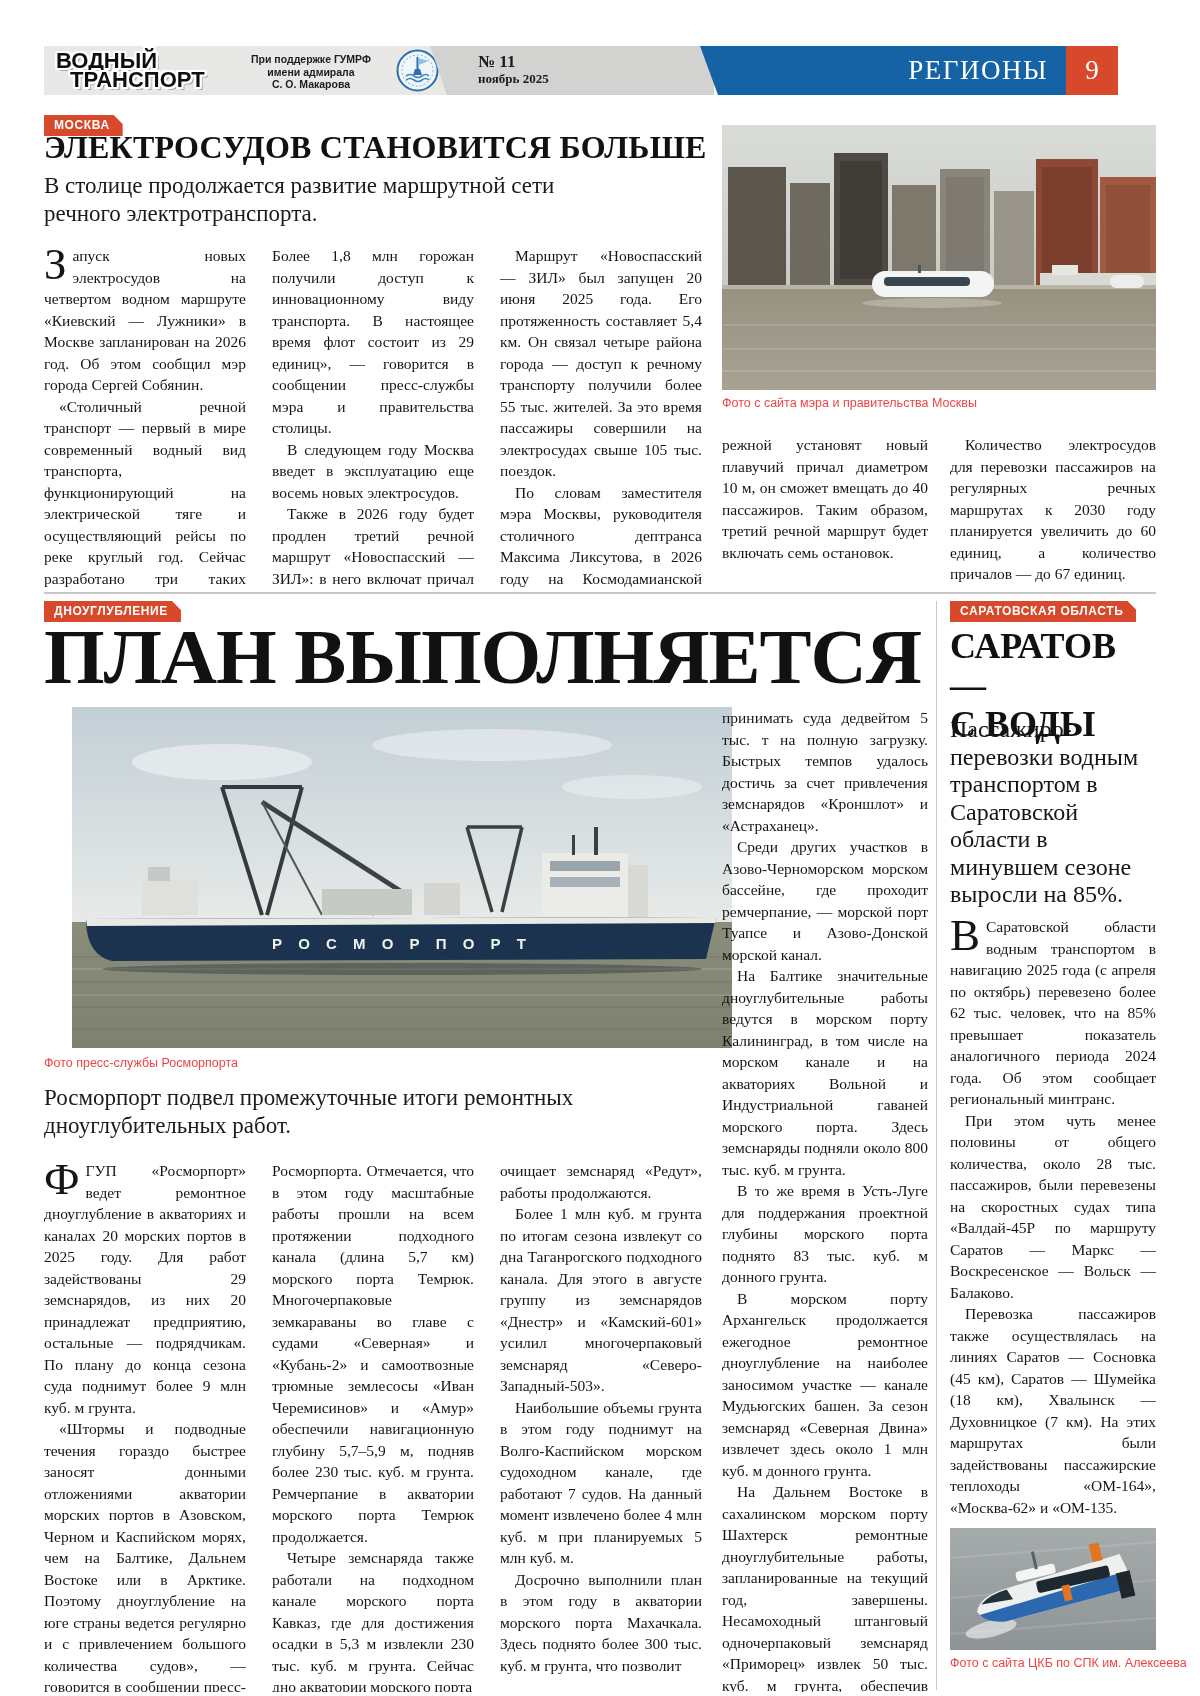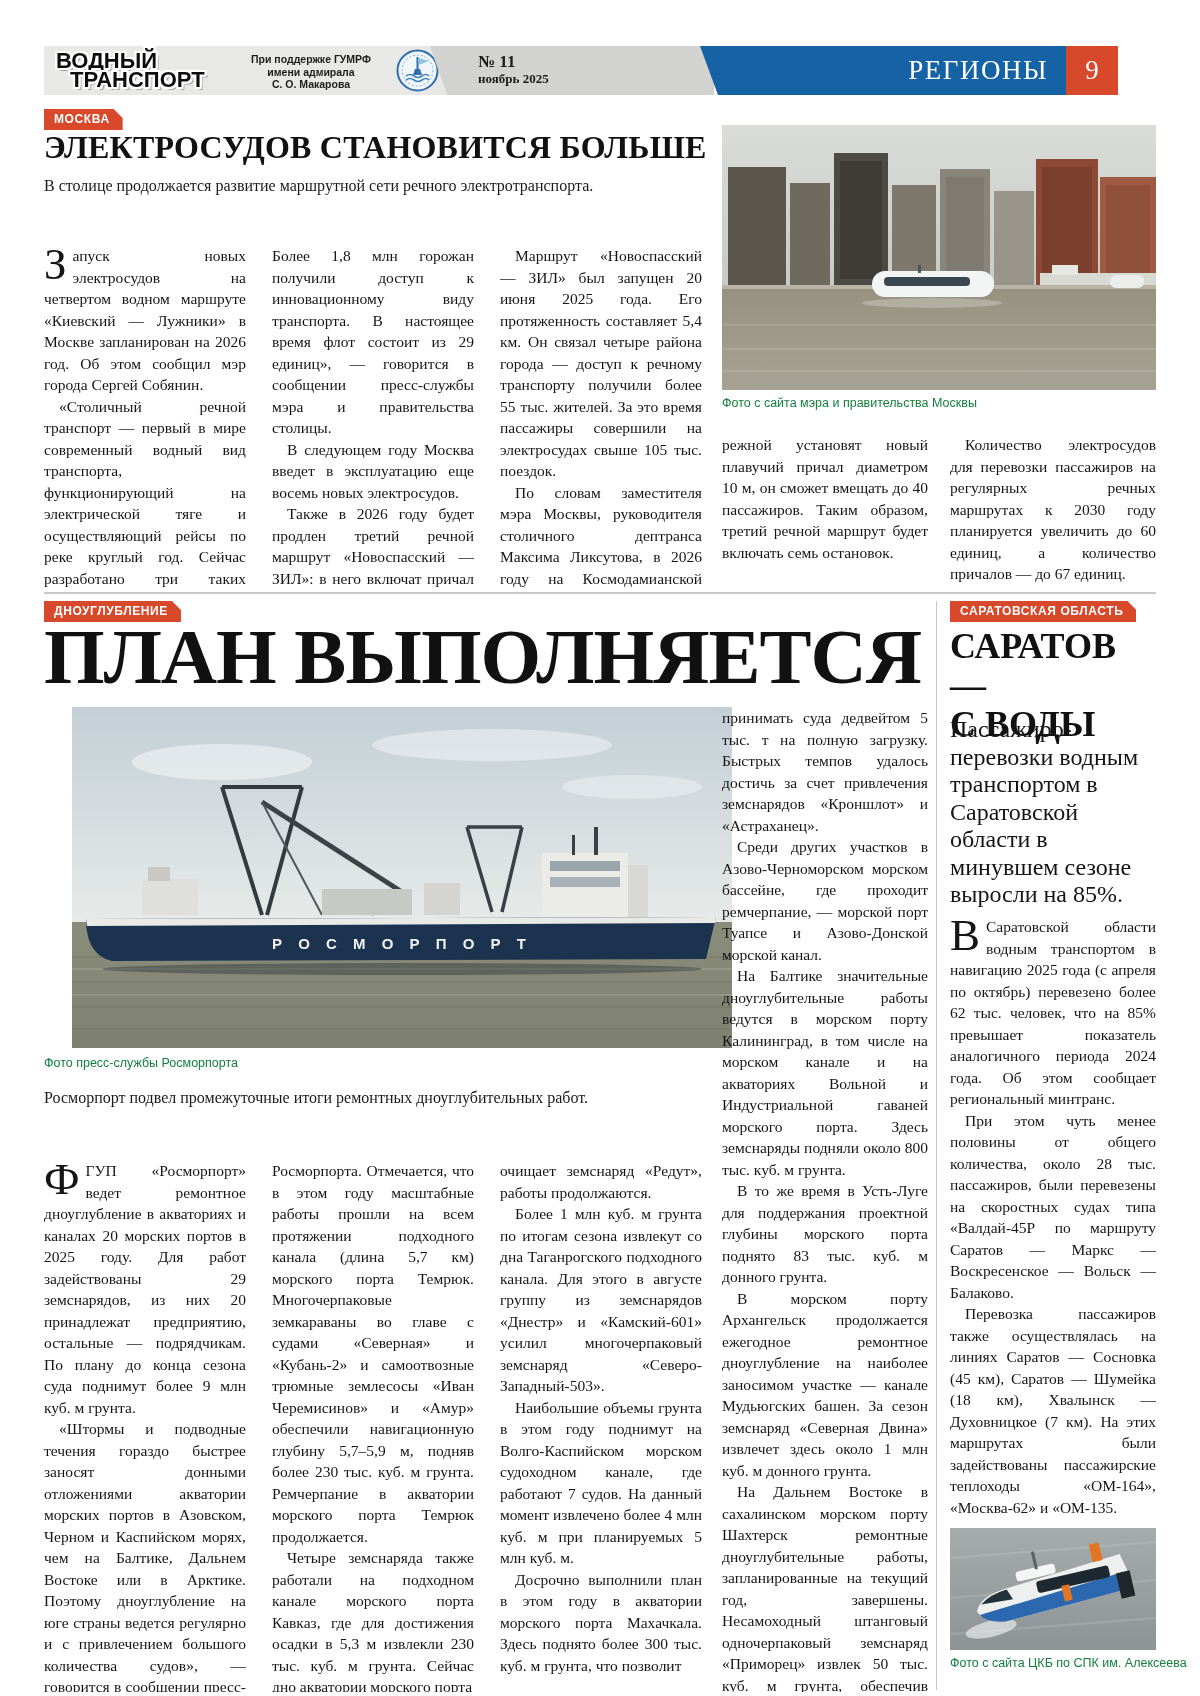--- a/index.html
+++ b/index.html
@@ -32,27 +32,27 @@
   .issue-month{font-weight:bold;font-size:13px;line-height:16px;}
 
   
   .tag{display:inline-block;background:#d8492b;color:#fff;font-family:"Liberation Sans",sans-serif;
        font-weight:bold;font-size:12px;letter-spacing:.6px;padding:3px 13px 4px 10px;
        clip-path:polygon(0 0,calc(100% - 9px) 0,100% 9px,100% 100%,0 100%);}
   .headline{font-weight:bold;color:#111;}
   .h-moscow{font-size:32px;line-height:34px;letter-spacing:.2px;}
   .h-huge{font-size:78px;line-height:82px;letter-spacing:-1px;white-space:nowrap;}
   .h-saratov{font-size:36px;line-height:39px;}
-  .lead{font-size:16px;line-height:28px;color:#1a1a1a;}
+  .lead{font-size:23px;line-height:28px;color:#1a1a1a;}
   .lead-bold{font-weight:normal;font-size:24px;line-height:27.5px;}
   .bodycol{position:absolute;overflow:hidden;}
   .bodycol p{margin:0;font-size:15.5px;line-height:21.5px;text-align:justify;}
   .bodycol p.ind{text-indent:15px;}
   .dc{float:left;font-size:45px;line-height:37px;padding:1px 6px 0 0;}
-  .caption{position:absolute;font-family:"Liberation Sans",sans-serif;font-size:12.5px;color:#15803d;}
+  .caption{position:absolute;font-family:"Liberation Sans",sans-serif;font-size:12.5px;color:#ef4444;}
   .rule-h{position:absolute;background:#c8c8c8;}
   .rule-v{position:absolute;background:#c8c8c8;}
   .photo{position:absolute;overflow:hidden;}
   .photo svg{display:block;width:100%;height:100%;}
 </style>
 </head>
 <body>
 
 <div id="page">
 
@@ -82,21 +82,21 @@
       <div class="issue-month">ноябрь 2025</div>
     </div>
   </div>
   <div class="abs hdr-blue">
     <span>РЕГИОНЫ</span>
   </div>
   <div class="abs hdr-num">
     <span>9</span>
   </div>
 
-  <div class="abs" style="left:44px;top:109px;">
+  <div class="abs" style="left:44px;top:115px;">
     <span class="tag">МОСКВА</span>
   </div>
   <div class="abs headline h-moscow" style="left:44px;top:130px;width:680px;">ЭЛЕКТРОСУДОВ СТАНОВИТСЯ БОЛЬШЕ</div>
   <div class="abs lead" style="left:44px;top:172px;width:560px;">В столице продолжается развитие маршрутной сети речного электротранспорта.</div>
 
   <div class="bodycol" style="left:44px;top:245px;width:202px;height:346px;">
     <p><span class="dc">З</span><span>апуск новых электросудов на четвертом водном маршруте «Киевский — Лужники» в Москве запланирован на 2026 год. Об этом сообщил мэр города Сергей Собянин.</span></p>
     <p class="ind">«Столичный речной транспорт — первый в мире современный водный вид транспорта, функционирующий на электрической тяге и осуществляющий рейсы по реке круглый год. Сейчас разработано три таких круглогодичных маршрута.</p>
   </div>
   <div class="bodycol" style="left:272px;top:245px;width:202px;height:346px;">

